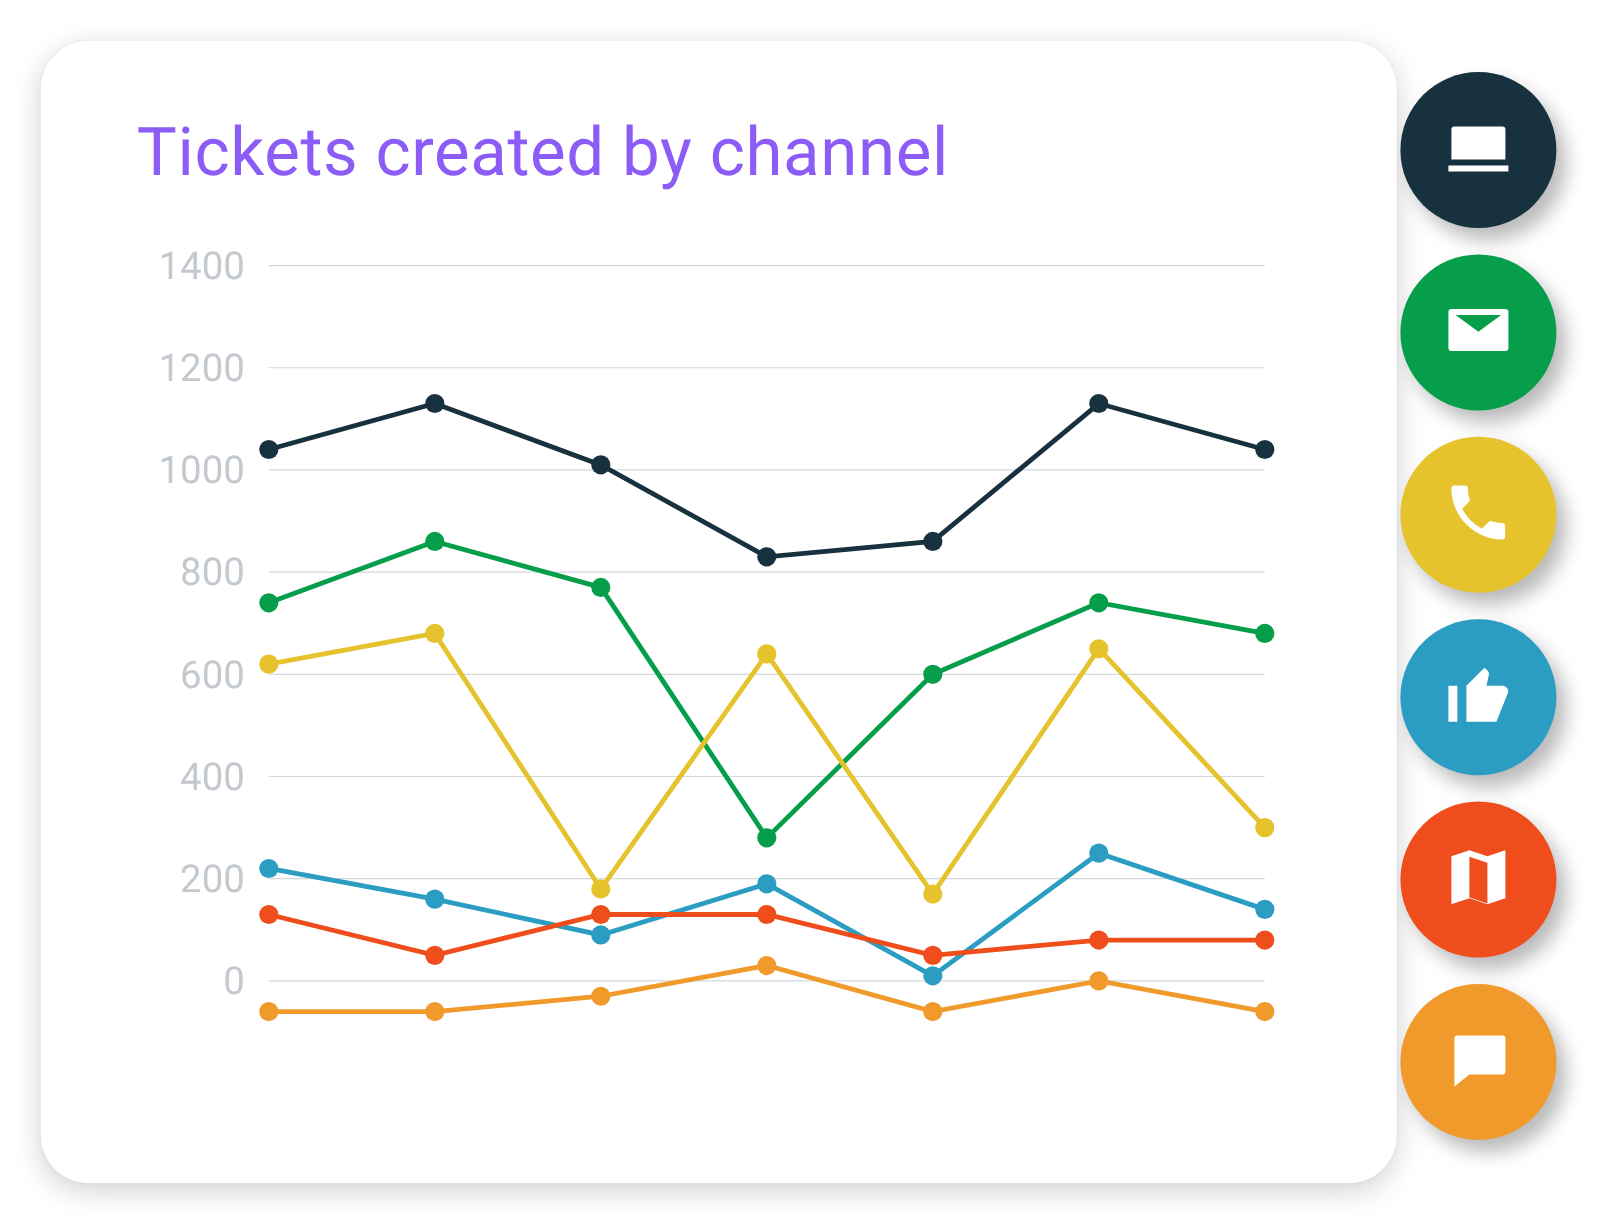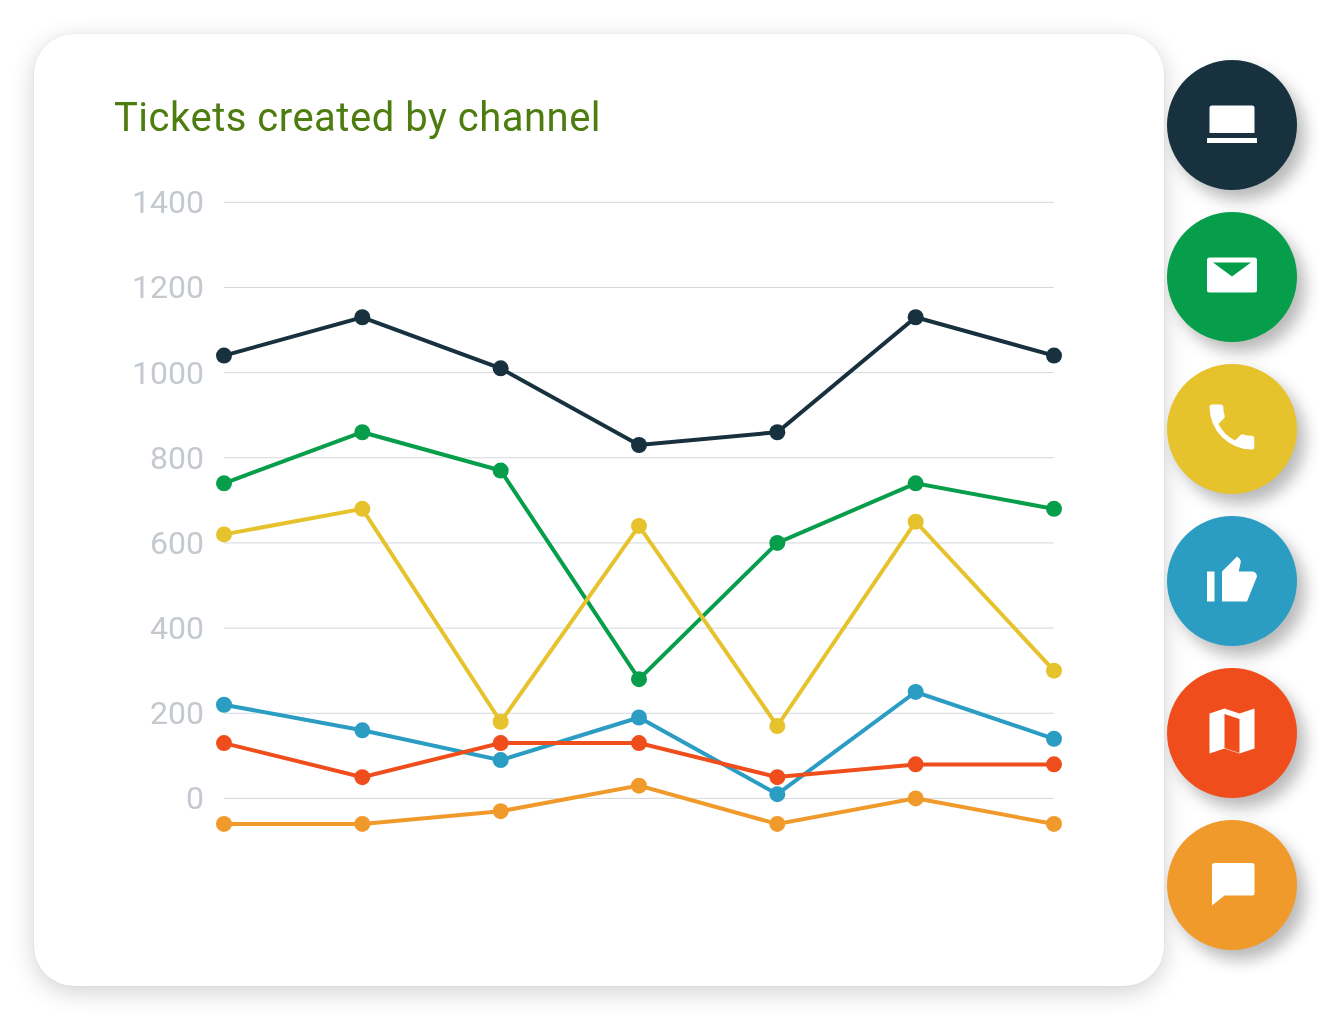--- a/index.html
+++ b/index.html
@@ -19,23 +19,23 @@
     top: 34px;
     width: 1130px;
     height: 952px;
     background: #ffffff;
     border-radius: 40px;
     box-shadow: 0 6px 24px rgba(0,0,0,0.18), 0 0 0 1px rgba(0,0,0,0.02);
     padding: 60px 70px 60px 80px;
     box-sizing: border-box;
   }
   .title {
-    font-size: 40px;
+    font-size: 56px;
     font-weight: 400;
-    color: #4d7c0f;
+    color: #8b5cf6;
     letter-spacing: 0.5px;
     margin: 0 0 30px 0;
   }
   .legend-col {
     position: absolute;
     right: 34px;
     top: 60px;
     width: 150px;
     display: flex;
     flex-direction: column;

